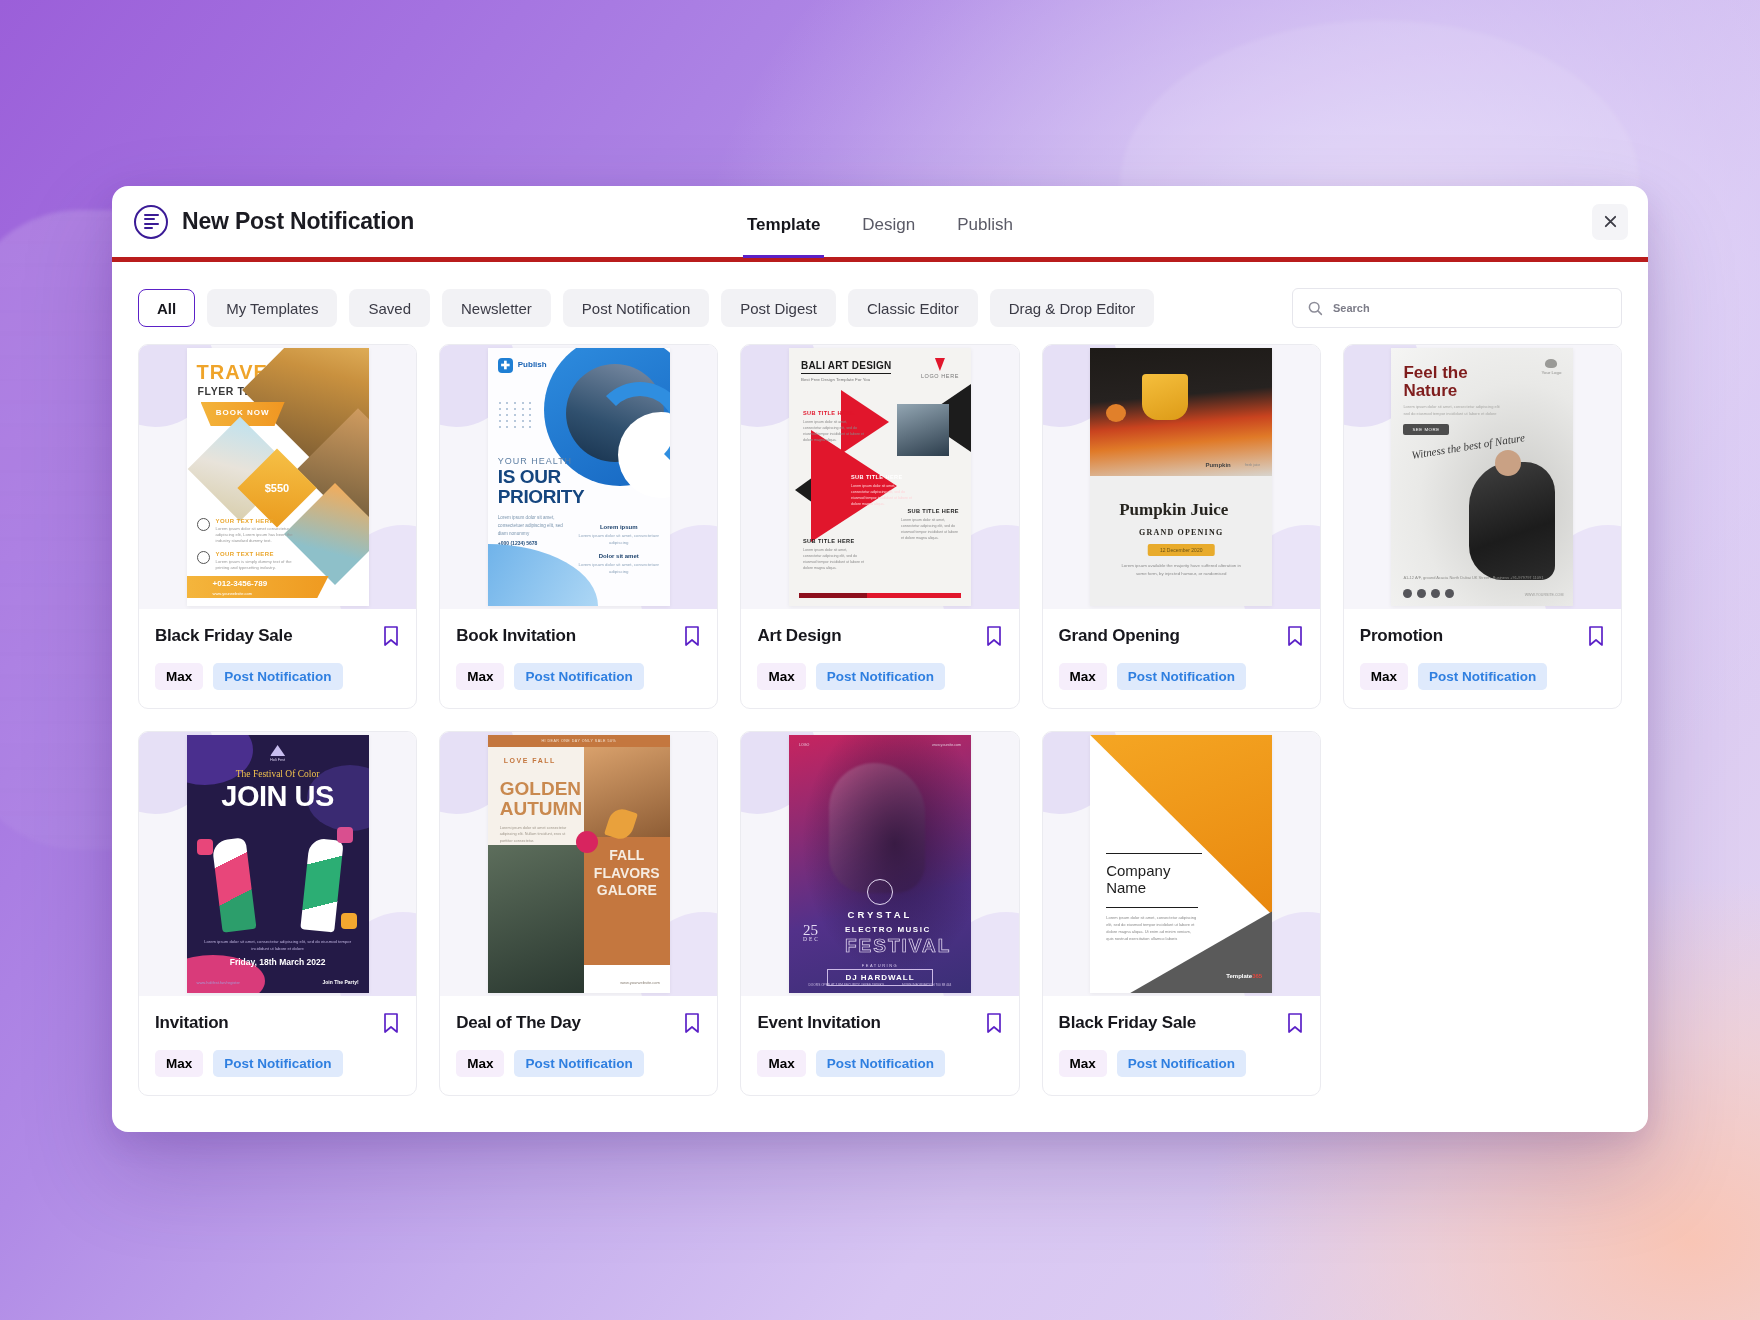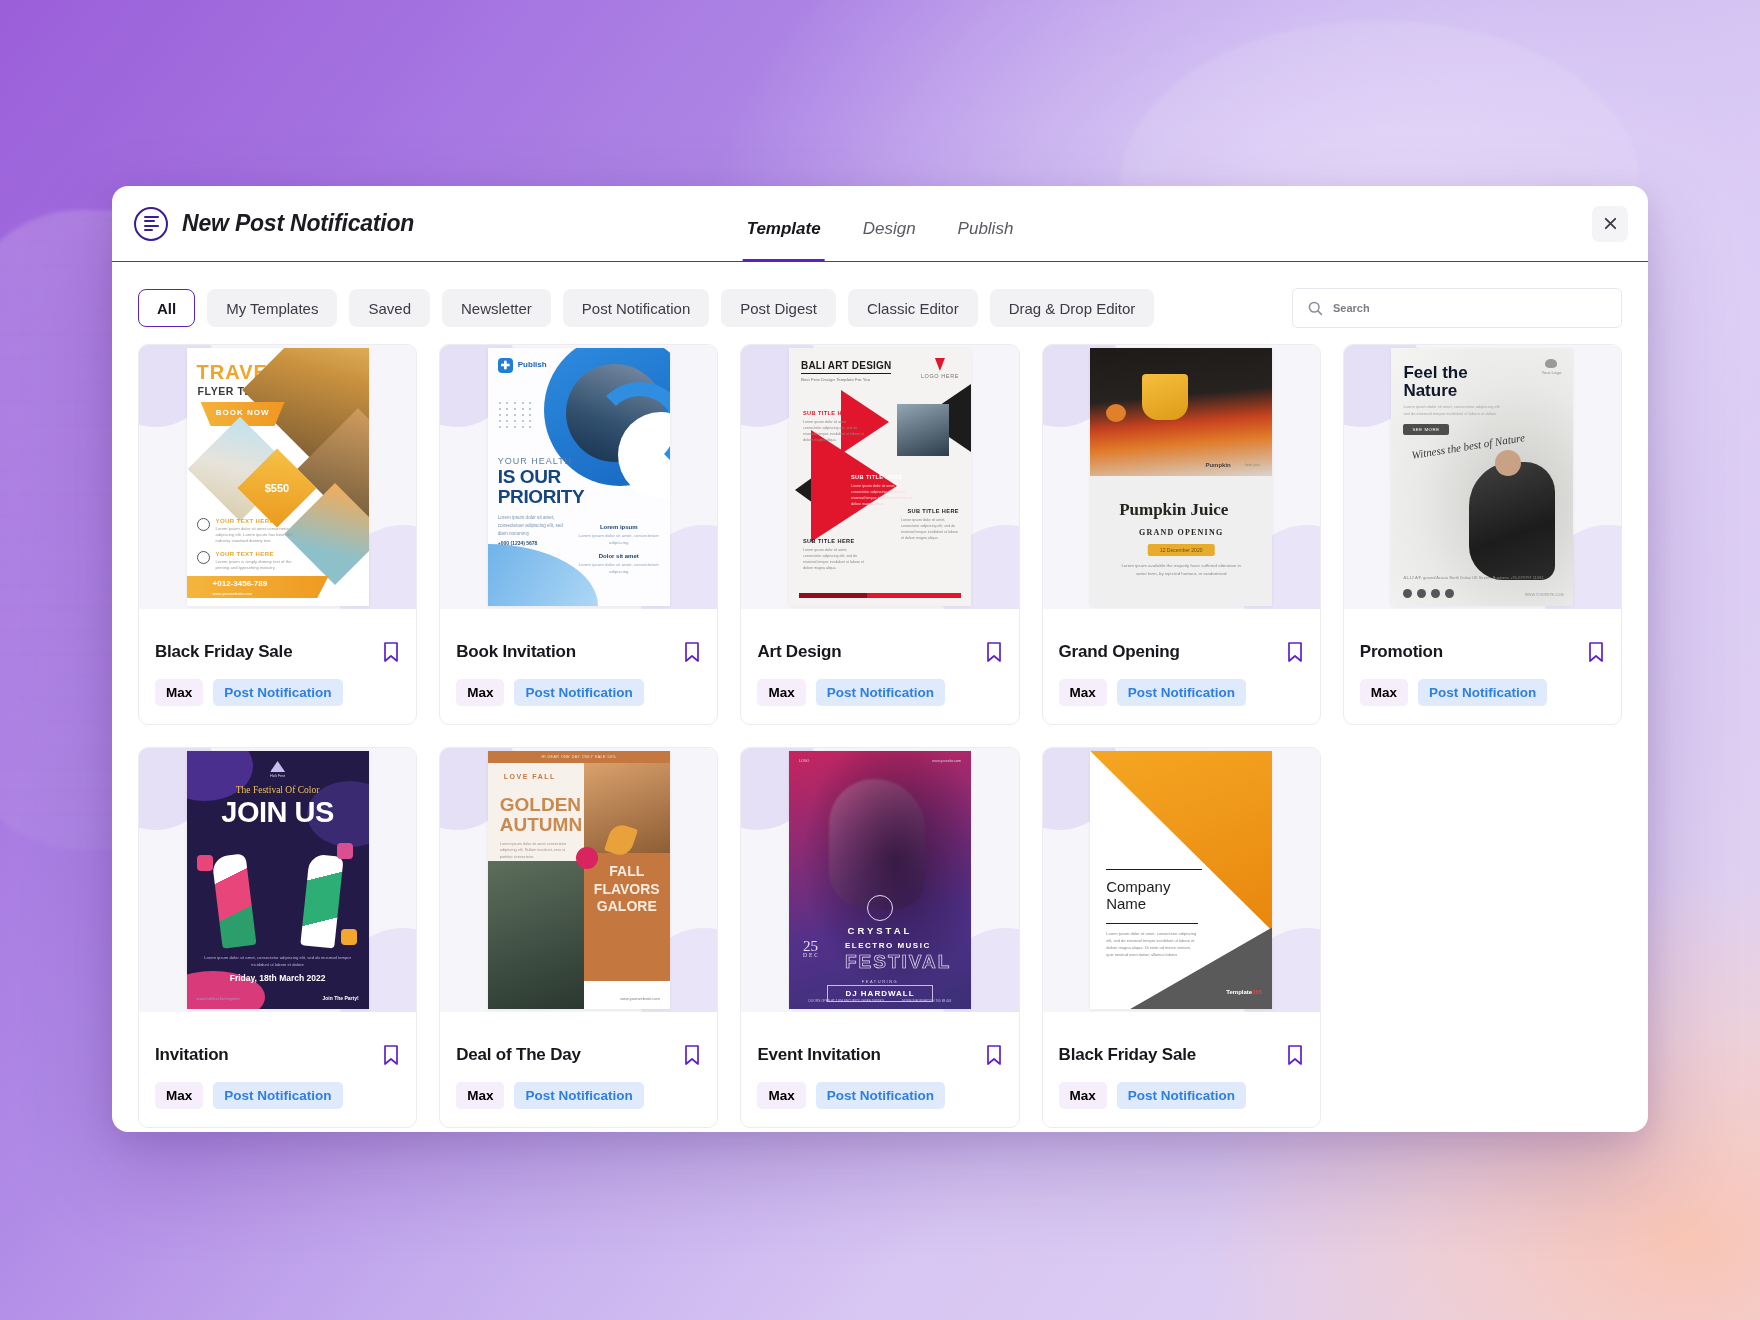--- a/index.html
+++ b/index.html
@@ -47,23 +47,22 @@
     flex-direction: column;
   }
 
   
   .modal-header {
     height: 76px;
     flex: 0 0 76px;
     display: flex;
     align-items: center;
     padding: 0 22px 0 22px;
-    border-bottom: 1px solid #b91c1c;
+    border-bottom: 5px solid #b91c1c;
     position: relative;
-    font-style: italic;
   }
   .brand { display: flex; align-items: center; gap: 14px; min-width: 0; }
   .brand-logo {
     width: 34px; height: 34px; border-radius: 50%;
     border: 2.6px solid #3b1b96;
     display: flex; align-items: center; justify-content: center;
     flex: 0 0 34px;
   }
   .brand-logo .bars { width: 15px; display: flex; flex-direction: column; gap: 2.4px; }
   .brand-logo .bars i { display: block; height: 2.2px; background: #3b1b96; border-radius: 2px; }
@@ -253,21 +252,21 @@
     position: relative;
     width: 182px;
     height: 258px;
     overflow: hidden;
     background: #fff;
     z-index: 2;
     box-shadow: 0 1px 4px rgba(0,0,0,0.06);
   }
 
   .meta { padding: 16px 16px 18px 16px; }
-  .meta-top { display: flex; align-items: center; justify-content: space-between; gap: 16px; margin-top: 16px; }
+  .meta-top { display: flex; align-items: center; justify-content: space-between; gap: 16px; }
   .tname { font-size: 17px; font-weight: 700; color: #17171d; letter-spacing: -0.2px; }
   .bookmark { width: 18px; height: 22px; flex: 0 0 18px; cursor: pointer; }
   .bookmark svg { width: 18px; height: 22px; display: block; }
   .badges { display: flex; gap: 10px; margin-top: 16px; }
   .badge {
     font-size: 13.5px; font-weight: 700; padding: 6px 11px; border-radius: 5px;
     white-space: nowrap;
   }
   .badge.max { background: #f6eefb; color: #000000; }
   .badge.cat { background: #dfeafc; color: #2f7fe0; }
@@ -371,21 +370,21 @@
     font-family: "Liberation Serif", serif; font-size: 8px; font-weight: 700; letter-spacing: 1.2px; color: #26241f; }
   .p-pump .date { position: absolute; left: 50%; transform: translateX(-50%); top: 196px;
     background: #e8ab2c; color: #6b5213; font-size: 5px; padding: 3px 12px; border-radius: 2px; }
   .p-pump .desc { position: absolute; left: 26px; right: 26px; top: 214px; text-align: center;
     font-size: 4.4px; color: #8b8b8b; line-height: 1.8; }
 
   .p-nature { background: #f2f2f0; }
   .p-nature .bg { position: absolute; inset: 0; background:
     radial-gradient(ellipse at 70% 60%, #c9c9c6 0%, #e9e9e7 55%, #f5f5f4 100%); }
   .p-nature .ti { position: absolute; left: 12px; top: 16px; font-size: 17px; font-weight: 800;
-    color: #0f172a; line-height: 1.05; }
+    color: #7f1d1d; line-height: 1.05; }
   .p-nature .bd { position: absolute; left: 12px; top: 56px; width: 98px; font-size: 4px; color: #a9a9a6; line-height: 1.7; }
   .p-nature .btn { position: absolute; left: 12px; top: 76px; background: #4d4d4d; color: #fff;
     font-size: 4.4px; padding: 3px 9px; border-radius: 2px; letter-spacing: 0.5px; }
   .p-nature .scr { position: absolute; left: 20px; top: 92px; font-family: "Liberation Serif", serif;
     font-style: italic; font-size: 11px; color: #3a3a3a; transform: rotate(-9deg); line-height: 1.25; }
   .p-nature .man { position: absolute; right: 18px; bottom: 26px; width: 86px; height: 118px;
     background: linear-gradient(160deg,#3b3b3b 10%,#1c1c1c 60%,#2b2b2b 100%);
     border-radius: 44px 30px 14px 34px; }
   .p-nature .man::after { content:""; position: absolute; left: 26px; top: -12px; width: 26px; height: 26px;
     border-radius: 50%; background: #c9a184; }

